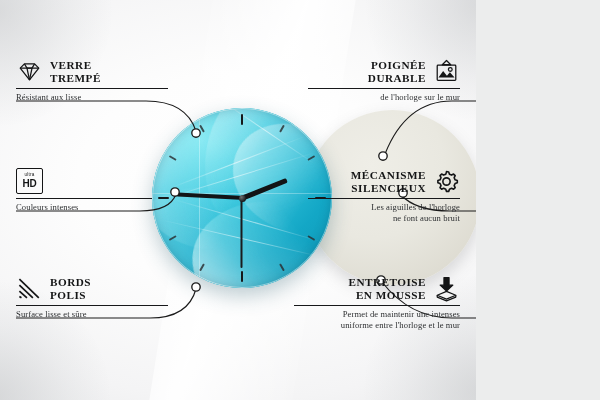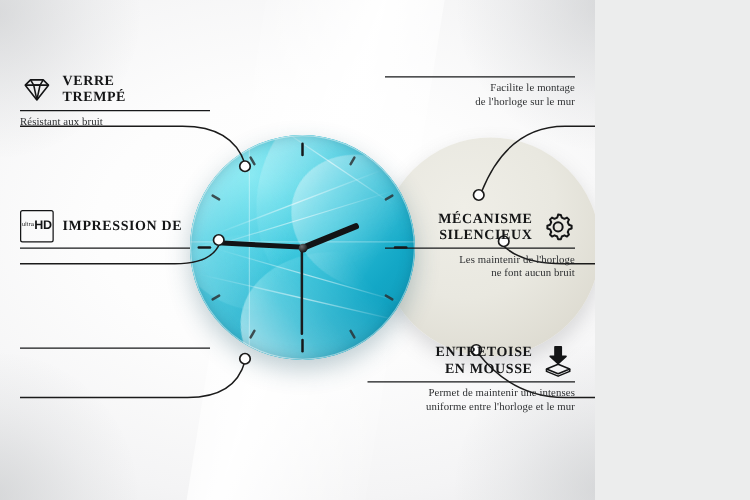--- a/index.html
+++ b/index.html
@@ -97,21 +97,21 @@
     font-size:11.2px;line-height:12.6px;letter-spacing:.5px;color:#141516;
     text-transform:uppercase;
   }
   .rule{height:1.3px;background:#17181a;margin:3px 0 3px;}
   .sub{
     font-family:"Liberation Serif",serif;font-size:8.6px;line-height:10.4px;
     color:#2d2f31;letter-spacing:.1px;
   }
   .hd-badge{
     width:25px;height:24px;border:1.6px solid #141516;border-radius:2px;
-    display:flex;flex-direction:row;align-items:center;justify-content:center;
+    display:flex;flex-direction:column;align-items:center;justify-content:center;
     font-family:"Liberation Sans",sans-serif;color:#141516;line-height:1;
   }
   .hd-badge .u{font-size:4.6px;letter-spacing:.2px;margin-bottom:.5px;}
   .hd-badge .h{font-size:10px;font-weight:bold;letter-spacing:-.2px;}
 </style>
 </head>
 <body>
 
 <div id="stage">
 
@@ -214,65 +214,97 @@
               <path d="M13 12 H19"></path>
         </g>
           </svg>
       </span>
       <div>
         <div class="title">VERRE</div>
         <div class="title">TREMPÉ</div>
       </div>
     </div>
     <div class="rule"></div>
-    <div class="sub">Résistant aux bruit</div>
+    <div class="sub">Résistant aux lisse</div>
   </div>
 
   <div class="callout left" style="left:16px;top:168px;width:136px;">
     <div class="head">
       <span class="ico">
         <span class="hd-badge">
           <span class="u">ultra</span>
           <span class="h">HD</span>
         </span>
       </span>
       <div>
-        <div class="title">IMPRESSION DE</div>
-      </div>
-    </div>
-    <div class="rule"></div>
+      </div>
+    </div>
+    <div class="rule"></div>
+    <div class="sub">Couleurs intenses</div>
   </div>
 
   <div class="callout left" style="left:16px;top:275px;">
-    <div class="rule"></div>
+    <div class="head">
+      <span class="ico">
+        <svg viewBox="0 0 32 32">
+            <g stroke="#141516" stroke-width="2" stroke-linecap="butt">
+          <line x1="4" y1="5" x2="27" y2="27"></line>
+              <line x1="4" y1="12" x2="20" y2="27"></line>
+          <line x1="4" y1="19" x2="13" y2="27"></line>
+              <line x1="4" y1="25.5" x2="6.5" y2="27"></line>
+        </g>
+          </svg>
+      </span>
+      <div>
+        <div class="title">BORDS</div>
+        <div class="title">POLIS</div>
+      </div>
+    </div>
+    <div class="rule"></div>
+    <div class="sub">Surface lisse et sûre</div>
   </div>
 
   <div class="callout right" style="right:16px;top:58px;">
-    <div class="rule"></div>
-    <div class="sub">Facilite le montage</div>
+    <div class="head">
+      <span class="ico">
+        <svg viewBox="0 0 32 32">
+            <g fill="none" stroke="#141516" stroke-width="1.5" stroke-linejoin="round">
+          <path d="M16 3 L11 8 H21 Z"></path>
+          <rect x="5" y="8.5" width="22" height="18" rx="1"></rect>
+          <path d="M6.5 23 L12 15.5 L16.5 21 L20 17 L25.5 23 Z" fill="#141516" stroke="none"></path>
+          <circle cx="20.5" cy="13.5" r="2.2"></circle>
+        </g>
+          </svg>
+      </span>
+      <div>
+        <div class="title">POIGNÉE</div>
+        <div class="title">DURABLE</div>
+      </div>
+    </div>
+    <div class="rule"></div>
     <div class="sub">de l'horloge sur le mur</div>
   </div>
 
   <div class="callout right" style="right:16px;top:168px;">
     <div class="head">
       <span class="ico">
         <svg viewBox="0 0 32 32">
             <g fill="none" stroke="#141516" stroke-width="1.9" stroke-linejoin="round">
           <path d="M16 4.2 l2.6 0.5 0.9 2.6 2.5 1.1 2.4-1.2 1.9 1.9 -1.2 2.4 1.1 2.5 2.6 0.9 0 2.6 -2.6 0.9 -1.1 2.5 1.2 2.4 -1.9 1.9 -2.4-1.2 -2.5 1.1 -0.9 2.6 -2.6 0 -0.9-2.6 -2.5-1.1 -2.4 1.2 -1.9-1.9 1.2-2.4 -1.1-2.5 -2.6-0.9 0-2.6 2.6-0.9 1.1-2.5 -1.2-2.4 1.9-1.9 2.4 1.2 2.5-1.1 0.9-2.6 Z"></path>
           <circle cx="16" cy="16" r="4.3"></circle>
         </g>
           </svg>
       </span>
       <div>
         <div class="title">MÉCANISME</div>
         <div class="title">SILENCIEUX</div>
       </div>
     </div>
     <div class="rule"></div>
-    <div class="sub">Les maintenir de l'horloge</div>
+    <div class="sub">Les aiguilles de l'horloge</div>
     <div class="sub">ne font aucun bruit</div>
   </div>
 
   <div class="callout right" style="right:16px;top:275px;width:166px;">
     <div class="head">
       <span class="ico">
         <svg viewBox="0 0 32 32">
             <g fill="none" stroke="#141516" stroke-width="1.5" stroke-linejoin="round">
           <path d="M13 3 H19 V12 H23.5 L16 19 L8.5 12 H13 Z" fill="#141516"></path>
           <path d="M16 19.5 L27 24 L16 28.5 L5 24 Z"></path>

